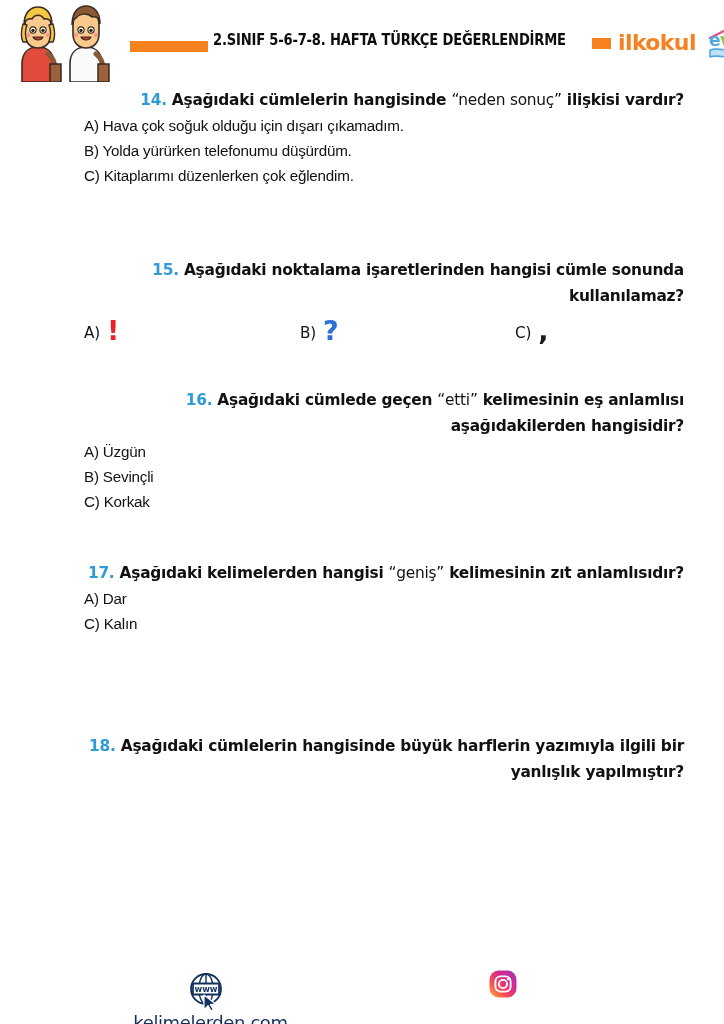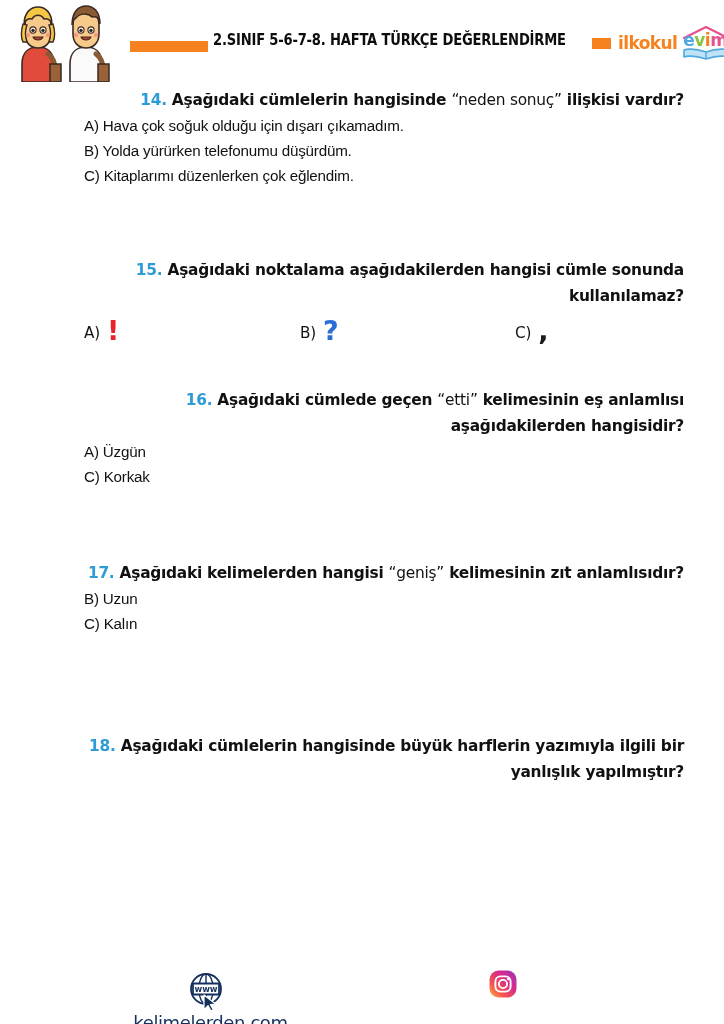--- a/index.html
+++ b/index.html
@@ -64,25 +64,25 @@
   .logo-square {
     width: 19px;
     height: 11px;
     background: #F5821F;
     margin-right: 7px;
     flex: none;
   }
   .logo-ilkokul {
     font-family: "DejaVu Sans", "Liberation Sans", sans-serif;
     font-weight: bold;
-    font-size: 17px;
+    font-size: 22px;
     color: #F5821F;
     letter-spacing: -0.6px;
     line-height: 1;
-    margin-right: 2px;
+    margin-right: 9px;
   }
   .logo-evim-box {
     position: relative;
     width: 54px;
     height: 34px;
   }
   .logo-evim-letters {
     position: absolute;
     left: 4px;
     top: 6px;
@@ -264,49 +264,50 @@
   <div class="question" style="top:87px;">
     <p class="q-stem"><span class="q-num">14.</span> <span>Aşağıdaki cümlelerin hangisinde </span><span class="q-quoted">“neden sonuç”</span><span> ilişkisi vardır?</span></p>
     <ul class="options">
       <li class="option">A) Hava çok soğuk olduğu için dışarı çıkamadım.</li>
       <li class="option">B) Yolda yürürken telefonumu düşürdüm.</li>
       <li class="option">C) Kitaplarımı düzenlerken çok eğlendim.</li>
     </ul>
   </div>
 
   <div class="question" style="top:257px;">
-    <p class="q-stem"><span class="q-num">15.</span> <span>Aşağıdaki noktalama aşağıdakilerden hangisi cümle sonunda kullanılamaz?</span></p>
+    <p class="q-stem"><span class="q-num">15.</span> <span>Aşağıdaki noktalama işaretlerinden hangisi cümle sonunda kullanılamaz?</span></p>
     <div class="punct-row">
       <div class="punct-item" style="left:0px;">
         <span class="punct-label">A)</span>
         <span class="punct-glyph" style="color:#E8232A">!</span>
       </div>
       <div class="punct-item" style="left:216px;">
         <span class="punct-label">B)</span>
         <span class="punct-glyph" style="color:#2A6FD8">?</span>
       </div>
       <div class="punct-item" style="left:431px;">
         <span class="punct-label">C)</span>
         <span class="punct-glyph" style="color:#1A1A1A">,</span>
       </div>
     </div>
   </div>
 
   <div class="question" style="top:387px;">
     <p class="q-stem"><span class="q-num">16.</span> <span>Aşağıdaki cümlede geçen </span><span class="q-quoted">“etti”</span><span> kelimesinin eş anlamlısı aşağıdakilerden hangisidir?</span></p>
     <ul class="options">
       <li class="option">A) Üzgün</li>
+      <li class="option">B) Sevinçli</li>
       <li class="option">C) Korkak</li>
     </ul>
   </div>
 
   <div class="question" style="top:560px;">
     <p class="q-stem"><span class="q-num">17.</span> <span>Aşağıdaki kelimelerden hangisi </span><span class="q-quoted">“geniş”</span><span> kelimesinin zıt anlamlısıdır?</span></p>
     <ul class="options">
-      <li class="option">B) Uzun</li>
+      <li class="option">A) Dar</li>
       <li class="option">C) Kalın</li>
     </ul>
   </div>
 
   <div class="question" style="top:733px;">
     <p class="q-stem"><span class="q-num">18.</span> <span>Aşağıdaki cümlelerin hangisinde büyük harflerin yazımıyla ilgili bir yanlışlık yapılmıştır?</span></p>
   </div>
 </div>
 
 <div class="footer">

